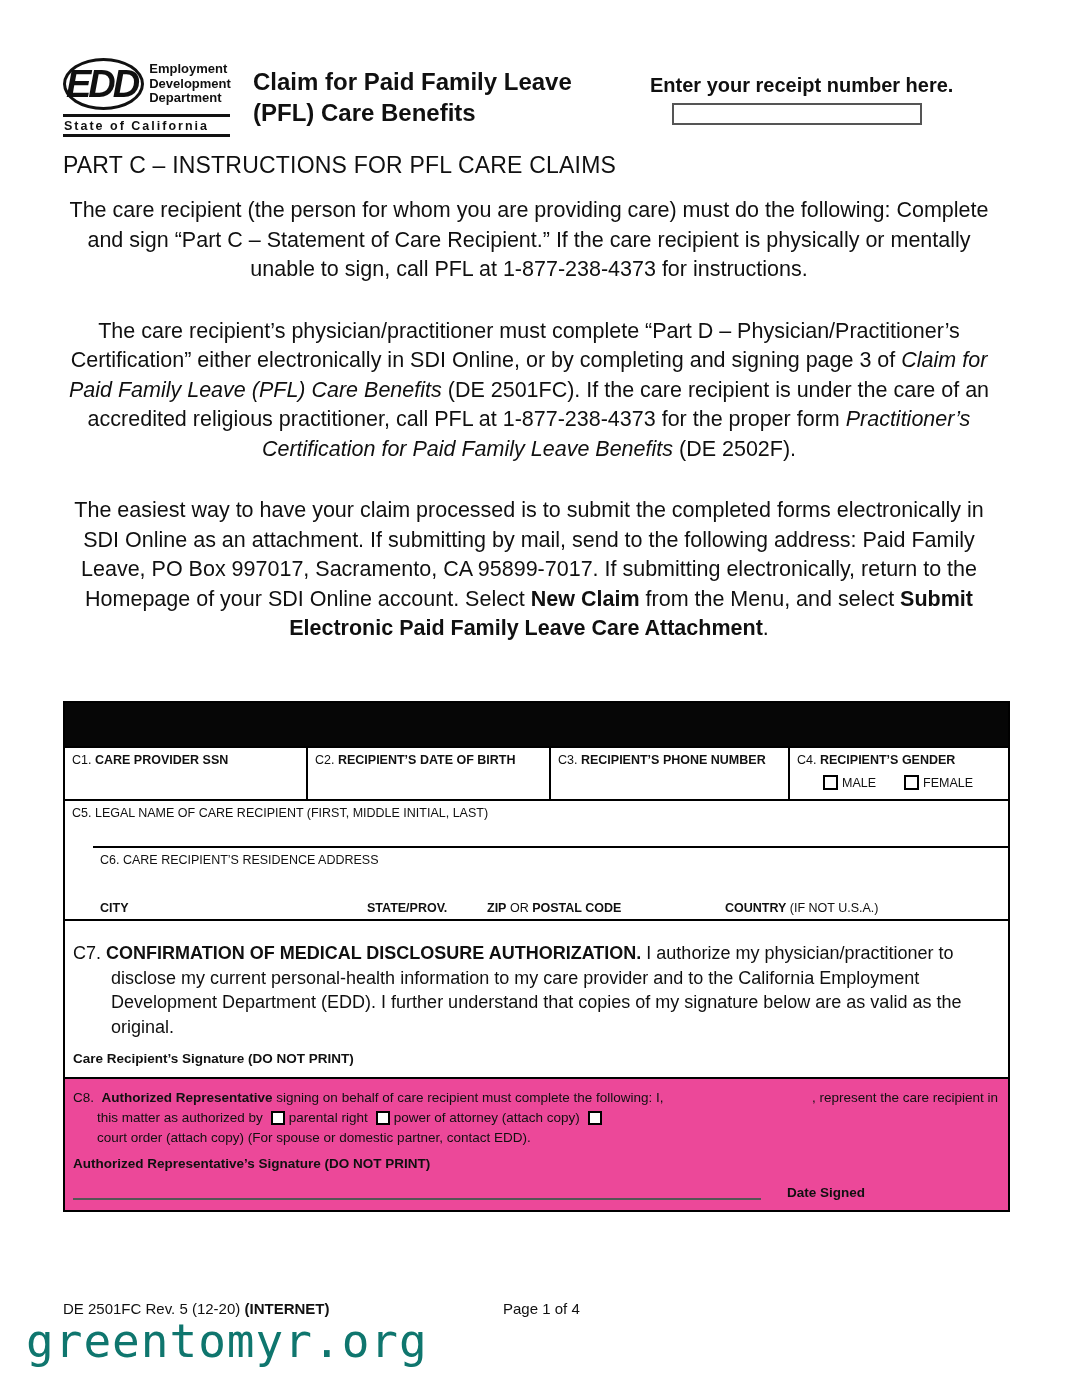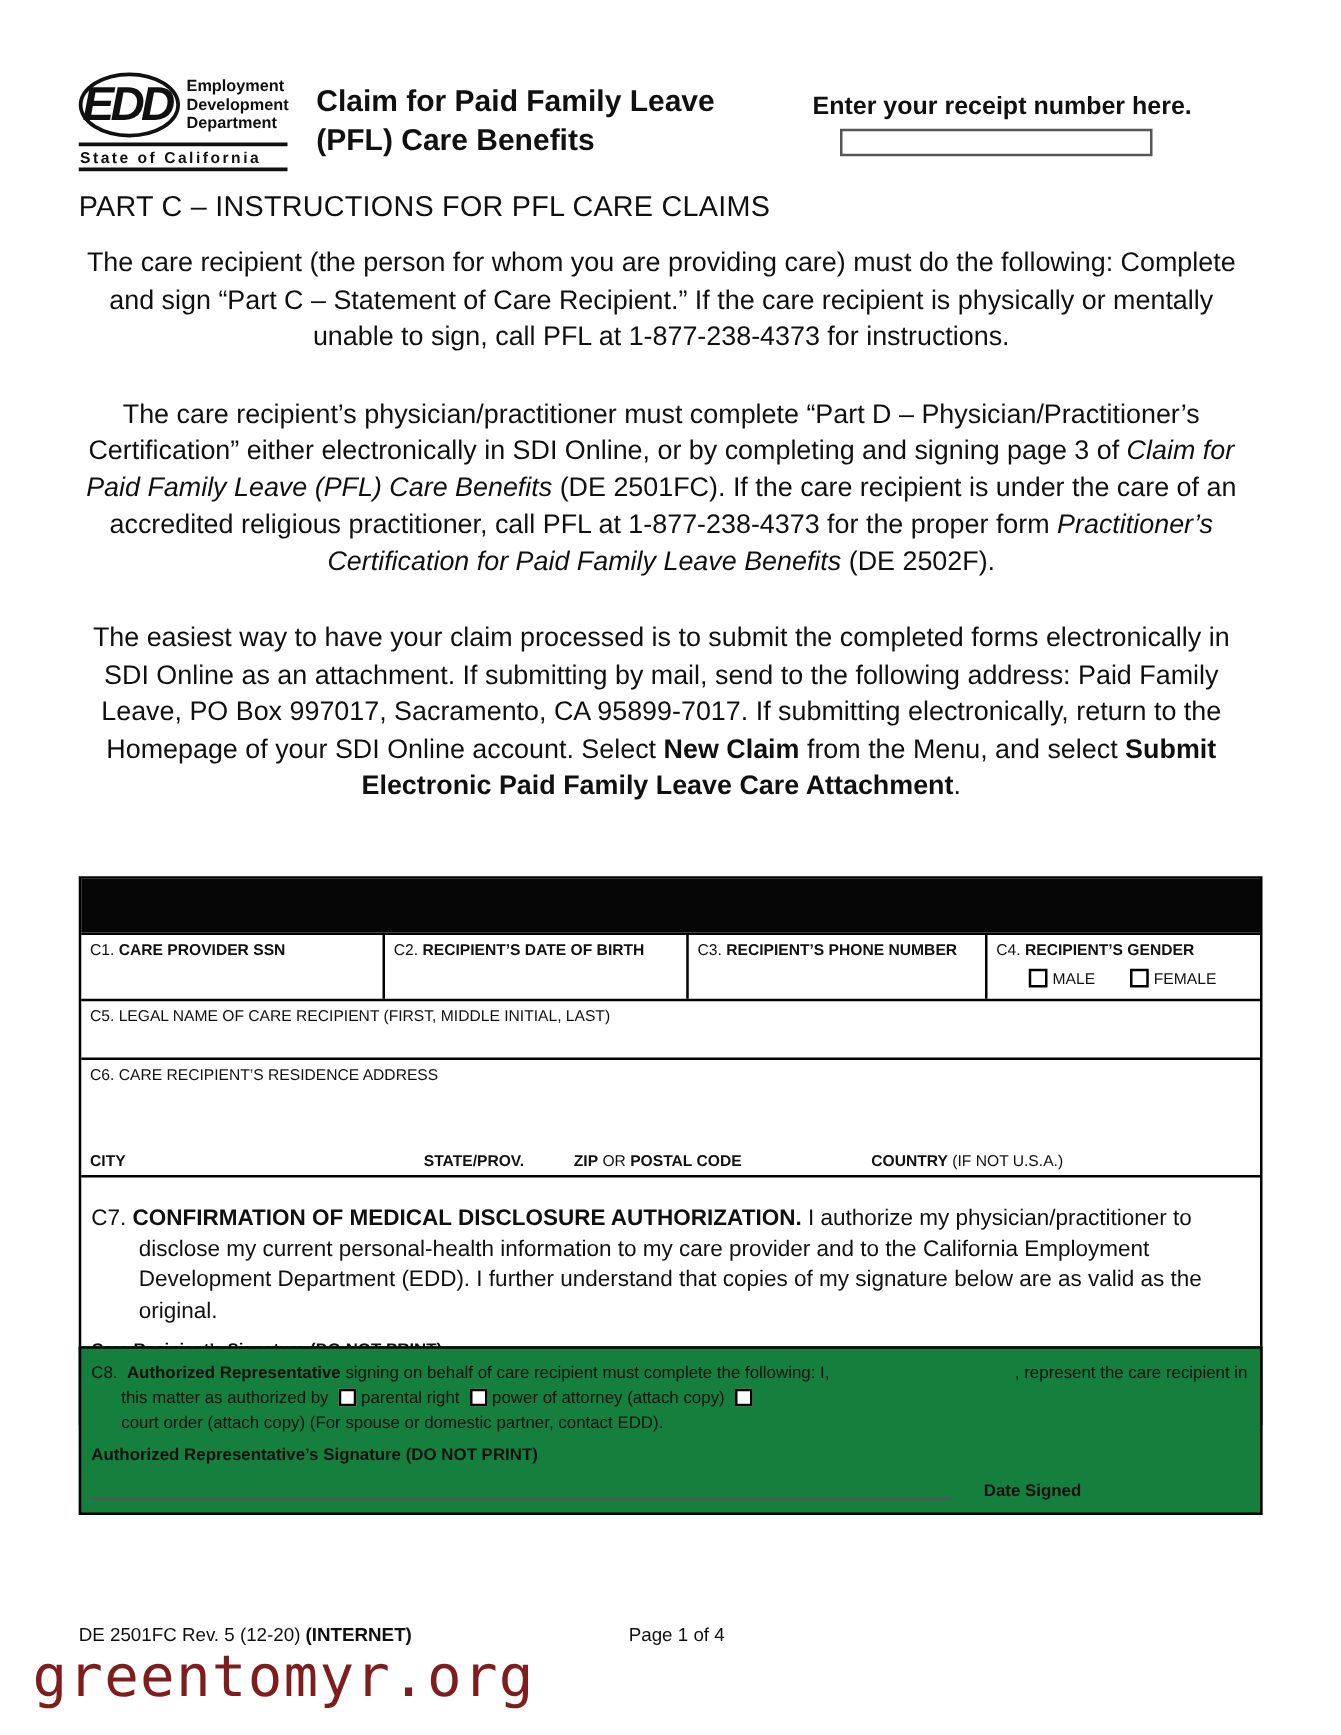--- a/index.html
+++ b/index.html
@@ -34,46 +34,46 @@
   .row { border-top:2px solid #000; }
   .row1 { display:flex; height:53px; }
   .cell { padding:5px 7px; font-size:12.5px; }
   .cell + .cell { border-left:2px solid #000; }
   .w1 { width:241px; } .w2 { width:243px; } .w3 { width:239px; } .w4 { flex:1; }
   .cell .lab { font-weight:bold; }
   .gender-line { margin-top:8px; padding-left:26px; display:flex; gap:28px; font-size:12.5px; }
   .cb-group { display:flex; align-items:center; }
   .checkbox { display:inline-block; width:15px; height:15px; border:2px solid #000; background:#fff; margin-right:4px; flex:none; }
   .row-c5 { height:47px; padding:5px 7px; font-size:12.5px; }
-  .row-c6 { height:94px; padding:5px 7px; font-size:12.5px; position:relative; }
+  .row-c6 { height:73px; padding:5px 7px; font-size:12.5px; position:relative;margin-left:28px; }
   .sub { position:absolute; bottom:4px; font-size:12.5px; font-weight:bold; }
   .sub .rg { font-weight:normal; }
   .sub-city { left:7px; } .sub-state { left:274px; } .sub-zip { left:394px; } .sub-country { left:632px; }
   .row-c7 { padding:20px 10px 12px 8px; }
   .c7-text { font-size:18px; line-height:24.5px; padding-left:38px; text-indent:-38px; }
   .sig-label { margin-top:12px; font-size:13.5px; font-weight:bold; }
   .sig-row { display:flex; align-items:flex-end; margin-top:24px; }
   .sig-line { width:688px; border-bottom:2px solid #555; height:10px; }
   .date-label { margin-left:26px; font-size:13.5px; font-weight:bold; }
 
-  .c8-box { position:absolute; left:63px; top:1077px; width:947px; border:2px solid #000; background:#15803d;
+  .c8-box { position:absolute; left:63px; top:1077px; width:947px; border:2px solid #000; background:#ec4899;
             padding:9px 10px 10px 8px; }
   .c8-text { font-size:13.5px; line-height:20px; }
   .c8-line1 { display:flex; justify-content:space-between; }
   .c8-blank { flex:1; min-width:120px; }
   .c8-line2 { padding-left:24px; display:flex; align-items:center; flex-wrap:wrap; }
   .c8-line2 .checkbox { width:14px; height:14px; margin:0 4px 0 8px; }
   .c8-box .sig-label { margin-top:8px; }
   .c8-box .sig-row { margin-top:14px; }
 
   
   .footer-left { position:absolute; left:63px; top:1300px; font-size:15px; }
   .footer-page { position:absolute; left:503px; top:1300px; font-size:15px; }
   .watermark { position:absolute; left:26px; top:1314px; font-family:"DejaVu Sans Mono", monospace;
-               font-size:46px; color:#7f1d1d; letter-spacing:1px; white-space:nowrap; }
+               font-size:46px; color:#0f766e; letter-spacing:1px; white-space:nowrap; }
 </style>
 </head>
 <body>
 
 <div class="page">
 
   <div class="logo">
     <div class="logo-top">
       <div class="edd-ellipse">
           <span>EDD</span>

